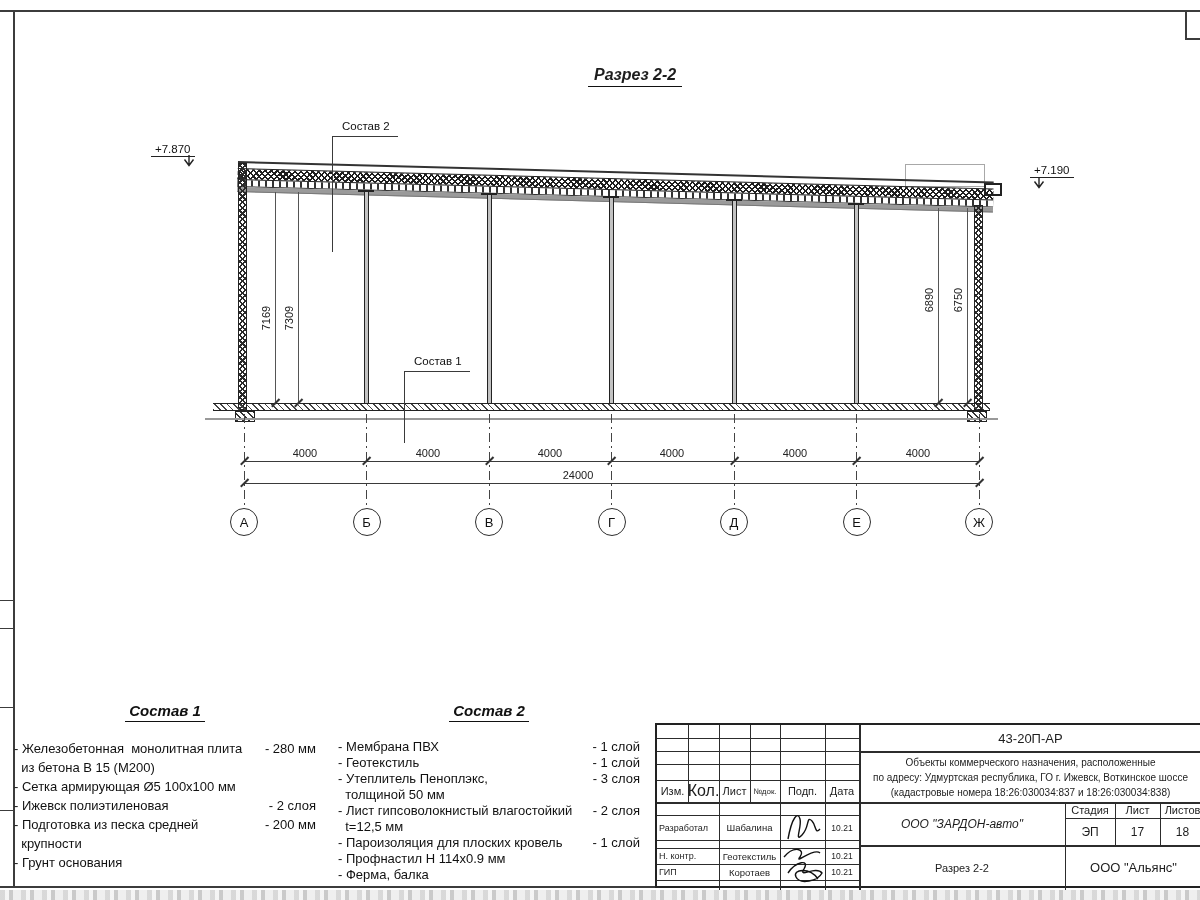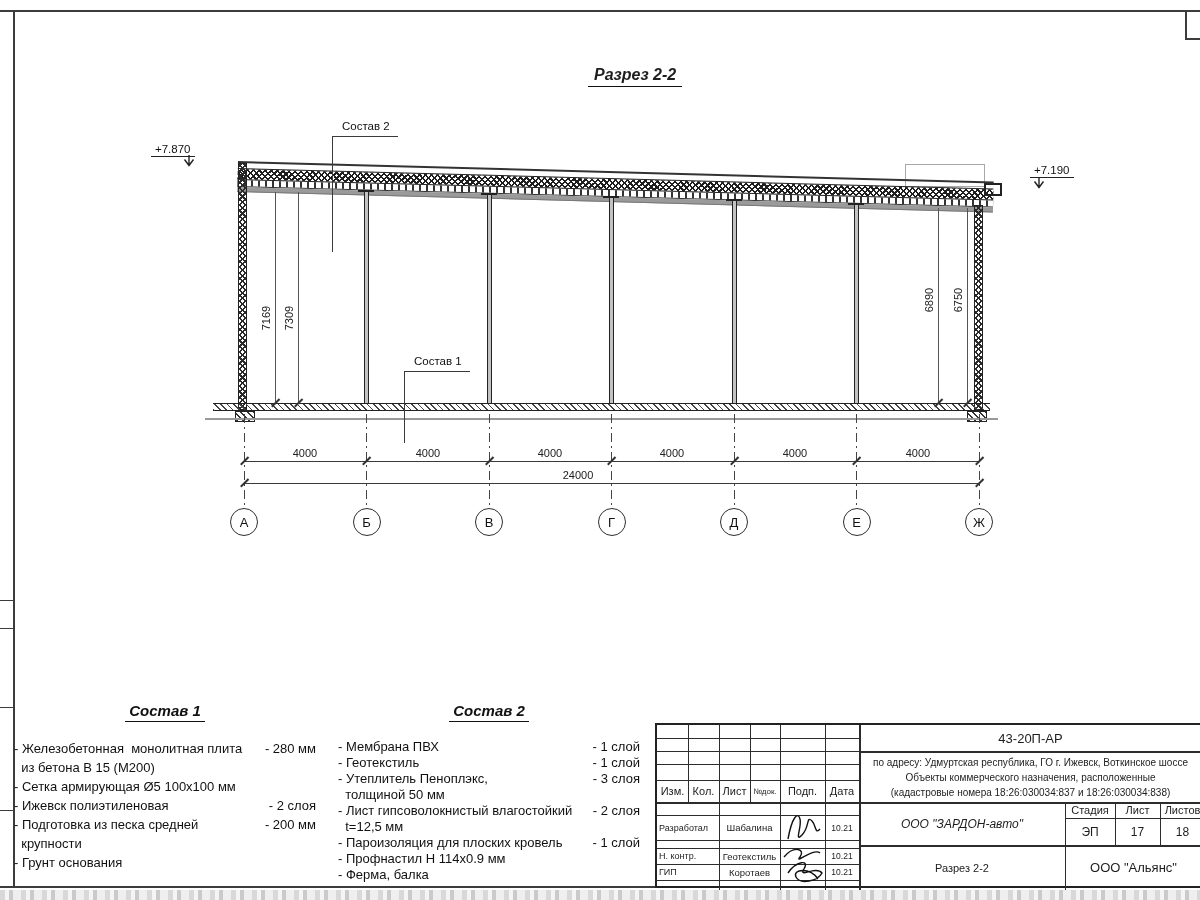--- a/index.html
+++ b/index.html
@@ -272,21 +272,21 @@
     <div class="tb-v" style="left:62px;top:0;height:165px;"></div>
     <div class="tb-v" style="left:93px;top:0;height:77px;"></div>
     <div class="tb-v" style="left:123px;top:0;height:165px;"></div>
     <div class="tb-v" style="left:168px;top:0;height:165px;"></div>
     <div class="tb-v" style="left:202px;top:0;height:165px;width:2px;"></div>
     <div class="tb-v" style="left:408px;top:77px;height:88px;"></div>
     <div class="tb-v" style="left:458px;top:77px;height:43px;"></div>
     <div class="tb-v" style="left:503px;top:77px;height:43px;"></div>
 
     <div class="tb-t" style="left:0;top:55px;width:31px;height:22px;font-size:11px;">Изм.</div>
-    <div class="tb-t" style="left:31px;top:55px;width:31px;height:22px;font-size:11px;">Кол.</div>
+    <div class="tb-t" style="left:31px;top:55px;width:31px;height:22px;font-size:16px;">Кол.</div>
     <div class="tb-t" style="left:62px;top:55px;width:31px;height:22px;font-size:11px;">Лист</div>
     <div class="tb-t" style="left:93px;top:55px;width:30px;height:22px;font-size:8px;">№док.</div>
     <div class="tb-t" style="left:123px;top:55px;width:45px;height:22px;font-size:11px;">Подп.</div>
     <div class="tb-t" style="left:168px;top:55px;width:34px;height:22px;font-size:11px;">Дата</div>
 
     <div class="tb-t" style="left:2px;top:90px;width:60px;height:25px;font-size:9px;justify-content:flex-start;">Разработал</div>
     <div class="tb-t" style="left:62px;top:90px;width:61px;height:25px;font-size:9.5px;">Шабалина</div>
     <div class="tb-t" style="left:168px;top:90px;width:34px;height:25px;font-size:8.5px;">10.21</div>
     <div class="tb-t" style="left:2px;top:123px;width:60px;height:16px;font-size:9px;justify-content:flex-start;">Н. контр.</div>
     <div class="tb-t" style="left:62px;top:123px;width:61px;height:16px;font-size:9.5px;">Геотекстиль</div>
@@ -297,22 +297,22 @@
 
     <svg class="sig" style="left:125px;top:80px;" width="42" height="42" viewBox="0 0 42 42">
       <path d="M6 34 C10 12, 16 6, 18 14 C20 22, 12 38, 20 30 C28 22, 24 10, 30 16 C34 20, 33 30, 38 24" stroke="#111" stroke-width="1.4" fill="none"></path>
     </svg>
     <svg class="sig" style="left:123px;top:114px;" width="48" height="48" viewBox="0 0 48 48">
       <path d="M4 18 C14 6, 26 10, 20 18 C14 26, 34 8, 40 14 M8 34 C16 22, 30 20, 24 30 C18 40, 36 26, 42 34 C38 42, 20 46, 16 38 C12 30, 30 28, 38 40" stroke="#111" stroke-width="1.4" fill="none"></path>
     </svg>
 
     <div class="tb-t" style="left:202px;top:0;width:343px;height:26px;font-size:13px;">43-20П-АР</div>
     <div class="abs" style="left:204px;top:30px;width:339px;text-align:center;font-size:10px;line-height:15px;">
+      <div>Объекты коммерческого назначения, расположенные</div>
       <div>по адресу: Удмуртская республика, ГО г. Ижевск, Воткинское шоссе</div>
-      <div>Объекты коммерческого назначения, расположенные</div>
       <div>(кадастровые номера 18:26:030034:837 и 18:26:030034:838)</div>
     </div>
     <div class="tb-t" style="left:202px;top:77px;width:206px;height:43px;font-size:12px;font-style:italic;">ООО "ЗАРДОН-авто"</div>
     <div class="tb-t" style="left:408px;top:77px;width:50px;height:16px;font-size:11px;">Стадия</div>
     <div class="tb-t" style="left:458px;top:77px;width:45px;height:16px;font-size:11px;">Лист</div>
     <div class="tb-t" style="left:503px;top:77px;width:45px;height:16px;font-size:11px;">Листов</div>
     <div class="tb-t" style="left:408px;top:93px;width:50px;height:27px;font-size:12px;">ЭП</div>
     <div class="tb-t" style="left:458px;top:93px;width:45px;height:27px;font-size:12px;">17</div>
     <div class="tb-t" style="left:503px;top:93px;width:45px;height:27px;font-size:12px;">18</div>
     <div class="tb-t" style="left:202px;top:120px;width:206px;height:45px;font-size:11px;">Разрез 2-2</div>

